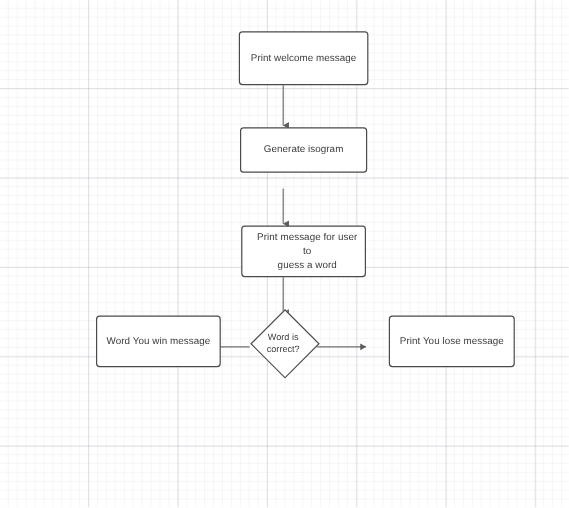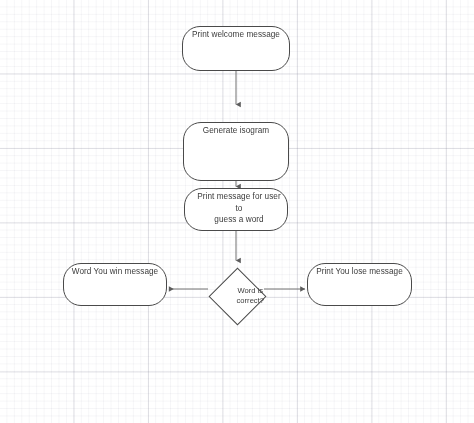--- a/index.html
+++ b/index.html
@@ -33,29 +33,31 @@
     top: 0;
     width: 474px;
     height: 423px;
     pointer-events: none;
   }
   .node {
     position: absolute;
     box-sizing: border-box;
     background: #ffffff;
     border: 1px solid #4a4a4a;
-    border-radius: 18px;
+    border-radius: 3px;
     display: flex;
+    align-items: center;
     justify-content: center;
     text-align: center;
     color: #3b3b3b;
     font-size: 8.2px;
     line-height: 1.42;
     letter-spacing: 0.05px;
     padding: 2px 6px;
+    margin-left: 17px;
   }
   .node-label {
     display: block;
     white-space: pre-line;
   }
   .decision {
     position: absolute;
     box-sizing: border-box;
     display: flex;
     align-items: center;
@@ -109,30 +111,30 @@
 
     <line x1="208" y1="289" x2="169" y2="289" stroke="#707070" stroke-width="1" marker-end="url(#arrow-left)"></line>
 
     <line x1="264" y1="289" x2="305" y2="289" stroke="#707070" stroke-width="1" marker-end="url(#arrow-right)"></line>
   </svg>
 
   <div class="node" style="left:182px; top:26px; width:108px; height:45px;">
     <span class="node-label">Print welcome message</span>
   </div>
 
-  <div class="node" style="left:183px; top:122px; width:106px; height:59px;">
+  <div class="node" style="left:183px; top:106px; width:106px; height:38px;">
     <span class="node-label">Generate isogram</span>
   </div>
 
   <div class="node" style="left:184px; top:188px; width:104px; height:43px;padding-left:12px;">
     <span class="node-label">Print message for user to
 guess a word</span>
   </div>
 
-  <div class="decision" style="left:208px; top:268px; width:56px; height:55px;justify-content:flex-end;">
+  <div class="decision" style="left:208px; top:258px; width:56px; height:55px;">
     <div class="decision-shape"></div>
     <span class="decision-label">Word is
 correct?</span>
   </div>
 
   <div class="node" style="left:63px; top:263px; width:104px; height:43px;">
     <span class="node-label">Word You win message</span>
   </div>
 
   <div class="node" style="left:307px; top:263px; width:105px; height:43px;">

